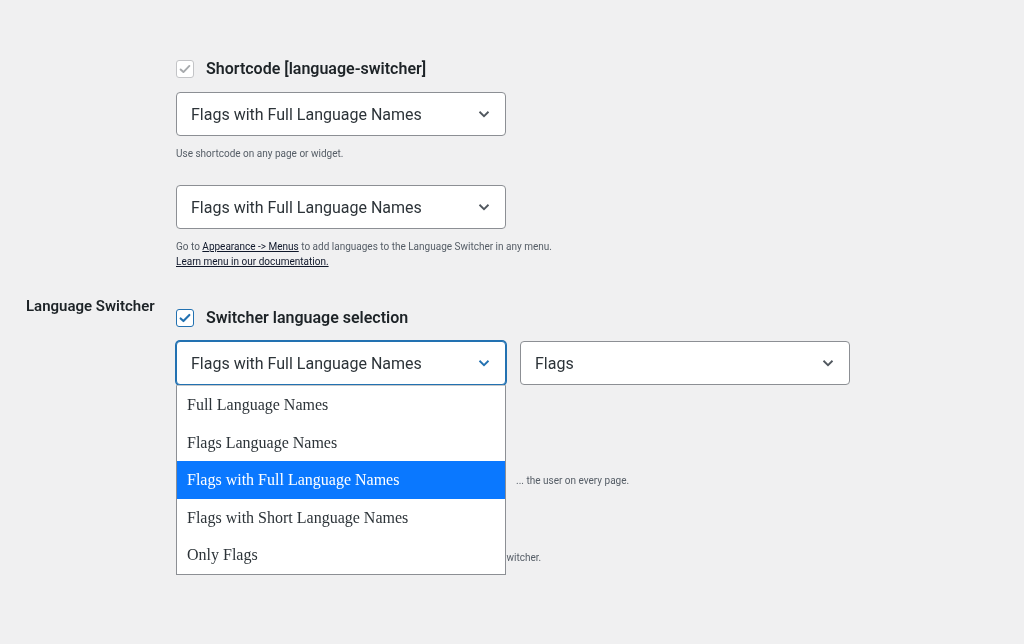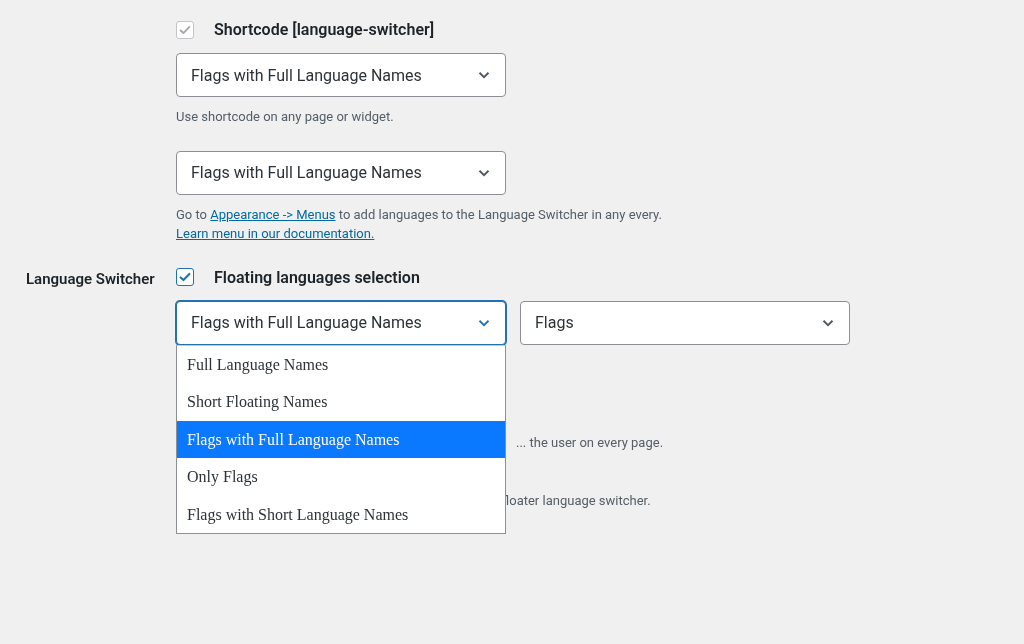--- a/index.html
+++ b/index.html
@@ -21,22 +21,23 @@
     line-height: 1.4;
     padding-top: 4px;
   }
   .right-col { flex: 1; position: relative; }
 
   .section { margin-bottom: 24px; }
 
   .check-line {
     display: flex;
     align-items: center;
-    gap: 20px;
+    gap: 12px;
     margin-bottom: 14px;
+    margin-top: 39px;
   }
   .check-line label {
     font-weight: 600;
     font-size: 16px;
     color: #1d2327;
   }
 
   
   .tickbox {
     width: 18px; height: 18px;
@@ -63,27 +64,27 @@
     border: 1px solid #8c8f94;
     border-radius: 4px;
     font-size: 16px;
     color: #2c3338;
     cursor: pointer;
   }
   .selectbox.focused { border:1px solid #2271b1; box-shadow: 0 0 0 1px #2271b1; }
   .selectbox .chev { color:#555d66; }
 
   .help {
-    font-size: 13px;
+    font-size: 10px;
     color: #555d66;
     margin-top: 10px;
     line-height: 1.5;
   }
   .help a, .linklike {
-    color: #0369a1;
+    color: #0f172a;
     text-decoration: underline;
     cursor: pointer;
   }
 
   .two-selects { display:flex; gap:14px; }
 
   .dropdown {
     position: absolute;
     top: 44px;
     left: 0;
@@ -141,52 +142,52 @@
     <div class="section">
       <div class="selectbox">
         <span>Flags with Full Language Names</span>
         <span class="chev">
           <svg viewBox="0 0 20 20">
               <path d="M5 7.5 L10 12.5 L15 7.5" fill="none" stroke="#50575e" stroke-width="2"></path>
             </svg>
         </span>
       </div>
       <div class="help">
-        <span>Go to </span><a>Appearance -&gt; Menus</a><span> to add languages to the Language Switcher in any every.</span>
+        <span>Go to </span><a>Appearance -&gt; Menus</a><span> to add languages to the Language Switcher in any menu.</span>
         <br>
         <a class="linklike">Learn menu in our documentation.</a>
       </div>
     </div>
 
     <div class="section" style="margin-bottom:16px;">
       <div class="check-line">
         <span class="tickbox active">
           <svg viewBox="0 0 16 16" width="14" height="14">
               <path d="M3 8.5 L6.2 11.5 L13 4.5" fill="none" stroke-width="2.4" stroke-linecap="round" stroke-linejoin="round"></path>
             </svg>
         </span>
-        <label>Floating languages selection</label>
+        <label>Switcher language selection</label>
       </div>
 
       <div class="two-selects">
         <div class="floatwrap">
           <div class="selectbox focused">
             <span>Flags with Full Language Names</span>
             <span class="chev">
               <svg viewBox="0 0 20 20">
                   <path d="M5 7.5 L10 12.5 L15 7.5" fill="none" stroke="#2271b1" stroke-width="2"></path>
                 </svg>
             </span>
           </div>
           <div class="dropdown" id="dropdown-list">
               <div class="opt">Full Language Names</div>
-              <div class="opt">Short Floating Names</div>
+              <div class="opt">Flags Language Names</div>
               <div class="opt selected">Flags with Full Language Names</div>
+              <div class="opt">Flags with Short Language Names</div>
               <div class="opt">Only Flags</div>
-              <div class="opt">Flags with Short Language Names</div>
             </div>
         </div>
 
         <div class="selectbox">
           <span>Flags</span>
           <span class="chev">
             <svg viewBox="0 0 20 20">
                 <path d="M5 7.5 L10 12.5 L15 7.5" fill="none" stroke="#50575e" stroke-width="2"></path>
               </svg>
           </span>

